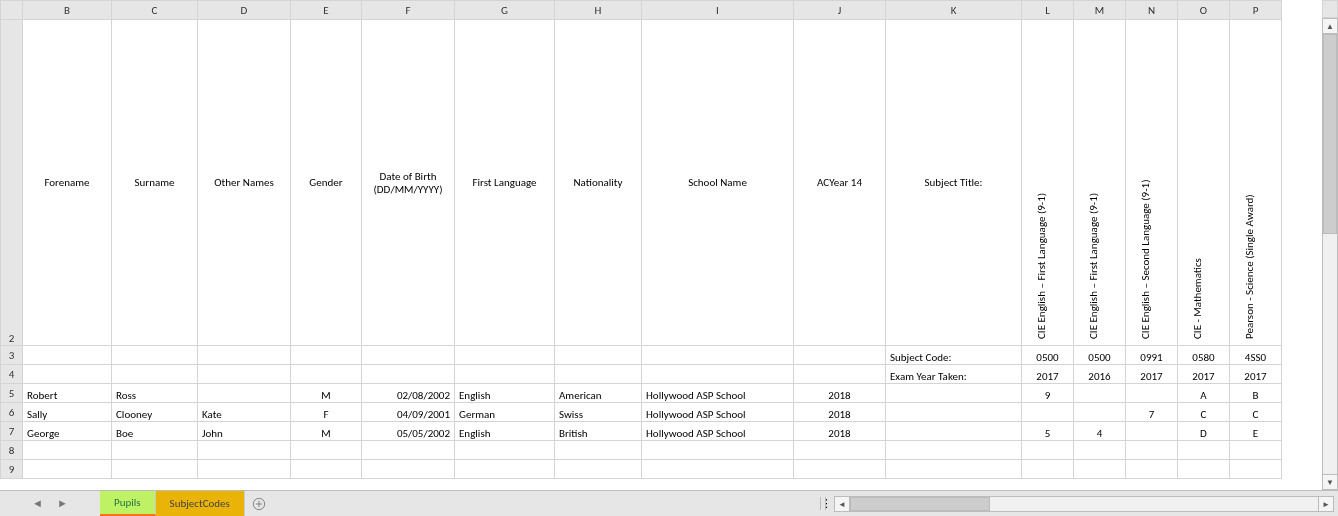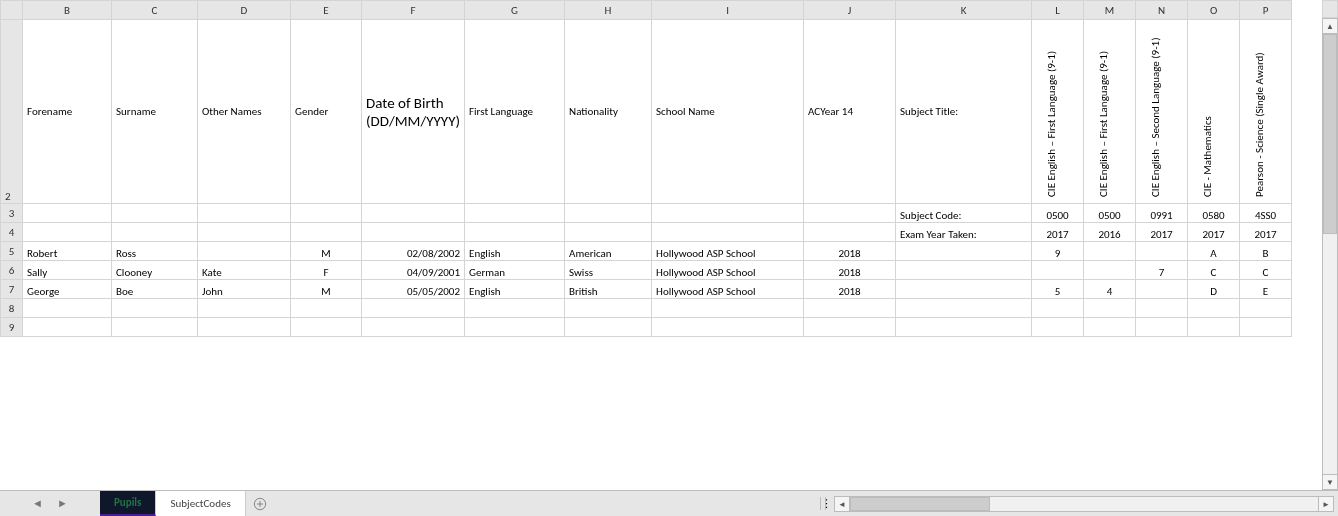--- a/index.html
+++ b/index.html
@@ -47,21 +47,21 @@
     vertical-align: middle;
   }
   .rowhdr {
     background: #e6e6e6;
     text-align: center;
     font-weight: normal;
     color: #333;
     width: 22px;
     vertical-align: middle;
   }
-  tr.header-row td { height: 184px; vertical-align: middle; text-align: left; white-space: normal; }
+  tr.header-row td { height: 326px; vertical-align: middle; text-align: center; white-space: normal; }
   tr.header-row td.rowhdr { vertical-align: middle; }
   .vert {
     height: 252px;
     position: relative;
   }
   .vert span {
     position: absolute;
     left: 50%;
     bottom: 6px;
     transform-origin: left bottom;
@@ -75,21 +75,21 @@
   .col-C { width: 86px; }
   .col-D { width: 93px; }
   .col-E { width: 71px; }
   .col-F { width: 93px; }
   .col-G { width: 100px; }
   .col-H { width: 87px; }
   .col-I { width: 152px; }
   .col-J { width: 92px; }
   .col-K { width: 136px; }
   .col-narrow { width: 52px; }
-  .small { font-size: 15px; }
+  .small { font-size: 11px; }
   
   .tabbar {
     position: absolute;
     left: 0; right: 0; bottom: 0;
     height: 26px;
     background: #e6e6e6;
     border-top: 1px solid #bcbcbc;
     display: flex;
     align-items: stretch;
     font-size: 11px;
@@ -100,29 +100,29 @@
     align-items:center;
     justify-content:center;
     gap: 14px;
     color:#777;
   }
   .tab {
     padding: 0 14px;
     display:flex;
     align-items:center;
     border-right: 1px solid #ccc;
-    background:#ffffff;
+    background:#eab308;
     color:#444;
     cursor:pointer;
   }
   .tab.active {
-    background:#0f172a;
-    border-bottom:2px solid #4c1d95;
+    background:#bef264;
+    border-bottom:2px solid #f97316;
     color:#217346;
-    font-weight:bold;
+    font-weight:normal;
   }
   .tab-add {
     width:28px; display:flex; align-items:center; justify-content:center;
     color:#666;
   }
   .tab-add svg { width:14px; height:14px; }
   .hscroll-region {
     flex:1;
     display:flex;
     align-items:center;

